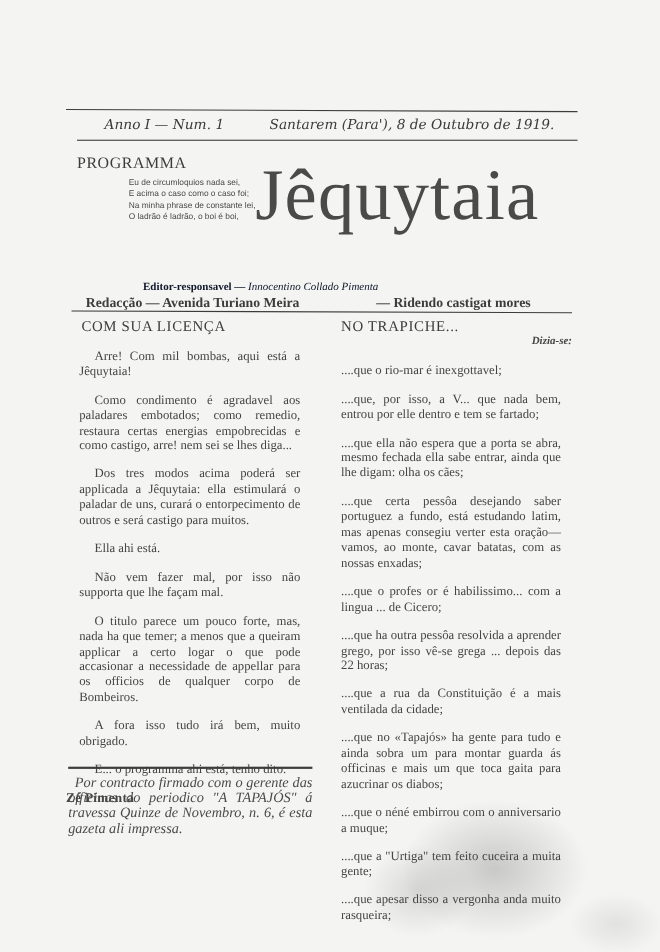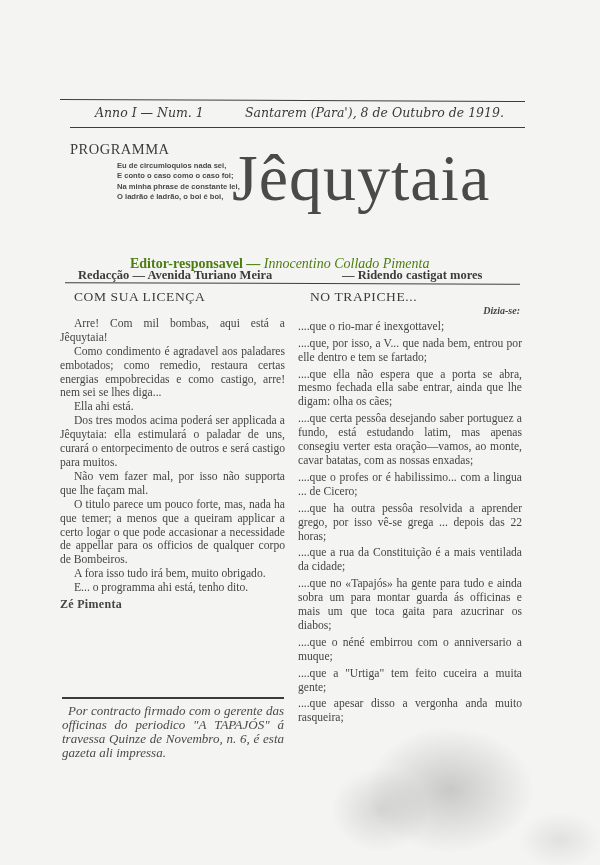--- a/index.html
+++ b/index.html
@@ -31,60 +31,60 @@
   .dateline .place { position: absolute; left: 150px; }
 
   .programma {
     position: absolute; left: 70px; top: 141px; width: 170px;
   }
   .programma .ptitle {
     text-align: left; font-family: "Liberation Serif", serif;
     font-size: 14.5px; letter-spacing: 0.5px; color: #3c3c3c; margin-bottom: 3px;
   }
   .programma .verse {
-    font-family: "Liberation Sans", sans-serif; font-weight: bold;
+    font-family: "Liberation Sans", sans-serif; font-weight: normal;
     font-size: 7.6px; line-height: 10.3px; color: #4a4a4a; white-space: nowrap; padding-left: 47px;
   }
 
   .masthead {
     position: absolute; left: 232px; top: 138px;
     font-family: "Liberation Serif", serif; font-size: 66px; line-height: 80px;
     color: #4a4a4a; letter-spacing: 1px;
   }
 
   .redaccao {
     position: absolute; top: 228px; left: 78px; width: 440px;
     font-family: "Liberation Serif", serif; font-weight: bold; font-size: 12.5px; color: #3c3c3c;
     white-space: nowrap;
     margin-top: 40px;
   }
   .redaccao .motto { position: absolute; left: 264px; top: 0; font-weight: bold; }
 
   .editor {
     position: absolute; top: 256px; left: 130px; white-space: nowrap;
-    font-family: "Liberation Serif", serif; font-size: 14px; color: #4d7c0f;
+    font-family: "Liberation Serif", serif; font-size: 10px; color: #0f172a;
   }
   .editor .elabel { font-weight: bold; }
   .editor .ename { font-style: italic; }
 
   .col {
     position: absolute; font-family: "Liberation Serif", serif;
     font-size: 11.6px; line-height: 13.9px; color: #454545;
   }
   .col.left { left: 60px; top: 290px; width: 225px; }
   .col.right { left: 298px; top: 290px; width: 224px; }
 
   .col h2 {
     margin: 0 0 13px 0; font-weight: normal; font-size: 13.5px; letter-spacing: 0.6px;
     font-family: "Liberation Serif", serif; color: #3c3c3c;
   }
   .col.left h2 { margin-left: 14px; }
   .col.right h2 { margin-left: 12px; margin-bottom: 0; }
 
-  .col p { margin: 0; text-align: justify; }
+  .col p { margin: 12px; text-align: justify; }
   .col.left p { text-indent: 14px; }
   .col.right p { text-indent: 0; margin-bottom: 3px; }
 
   .signature { text-align: left; font-weight: bold; font-size: 12px; margin-top: 3px; letter-spacing: 0.3px; }
 
   .imprint {
     position: absolute; left: 62px; top: 704px; width: 222px;
     font-family: "Liberation Serif", serif; font-style: italic; font-size: 13px;
     line-height: 14px; color: #4a4a4a; text-align: justify; text-indent: 6px;
   }
@@ -99,21 +99,21 @@
   <div class="rule r1"></div>
   <div class="dateline">
     <span class="anno">Anno I — Num. 1</span>
     <span class="place">Santarem (Para'), 8 de Outubro de 1919.</span>
   </div>
   <div class="rule r2"></div>
 
   <div class="programma">
     <div class="ptitle">PROGRAMMA</div>
     <div class="verse">Eu de circumloquios nada sei,</div>
-    <div class="verse">E conto o caso como o caso foi;</div>
+    <div class="verse">E acima o caso como o caso foi;</div>
     <div class="verse">Na minha phrase de constante lei,</div>
     <div class="verse">O ladrão é ladrão, o boi é boi,</div>
   </div>
 
   <div class="masthead">Jêquytaia</div>
 
   <div class="redaccao">
     <span>Redacção — Avenida Turiano Meira</span>
     <span class="motto">— Ridendo castigat mores</span>
   </div>
@@ -122,22 +122,22 @@
     <span class="elabel">Editor-responsavel —</span>
     <span class="ename">Innocentino Collado Pimenta</span>
   </div>
 
   <div class="rule r3"></div>
 
   <div class="col left">
     <h2>COM SUA LICENÇA</h2>
     <p>Arre! Com mil bombas, aqui está a Jêquytaia!</p>
     <p>Como condimento é agradavel aos paladares embotados; como remedio, restaura certas energias empobrecidas e como castigo, arre! nem sei se lhes diga...</p>
+    <p>Dos tres modos acima poderá ser applicada a Jêquytaia: ella estimulará o paladar de uns, curará o entorpecimento de outros e será castigo para muitos.</p>
     <p>Ella ahi está.</p>
-    <p>Dos tres modos acima poderá ser applicada a Jêquytaia: ella estimulará o paladar de uns, curará o entorpecimento de outros e será castigo para muitos.</p>
     <p>Não vem fazer mal, por isso não supporta que lhe façam mal.</p>
     <p>O titulo parece um pouco forte, mas, nada ha que temer; a menos que a queiram applicar a certo logar o que pode accasionar a necessidade de appellar para os officios de qualquer corpo de Bombeiros.</p>
     <p>A fora isso tudo irá bem, muito obrigado.</p>
     <p>E... o programma ahi está, tenho dito.</p>
     <div class="signature">Zé Pimenta</div>
   </div>
 
   <div class="rule r4"></div>
   <div class="imprint">Por contracto firmado com o gerente das officinas do periodico "A TAPAJÓS" á travessa Quinze de Novembro, n. 6, é esta gazeta ali impressa.</div>
 

